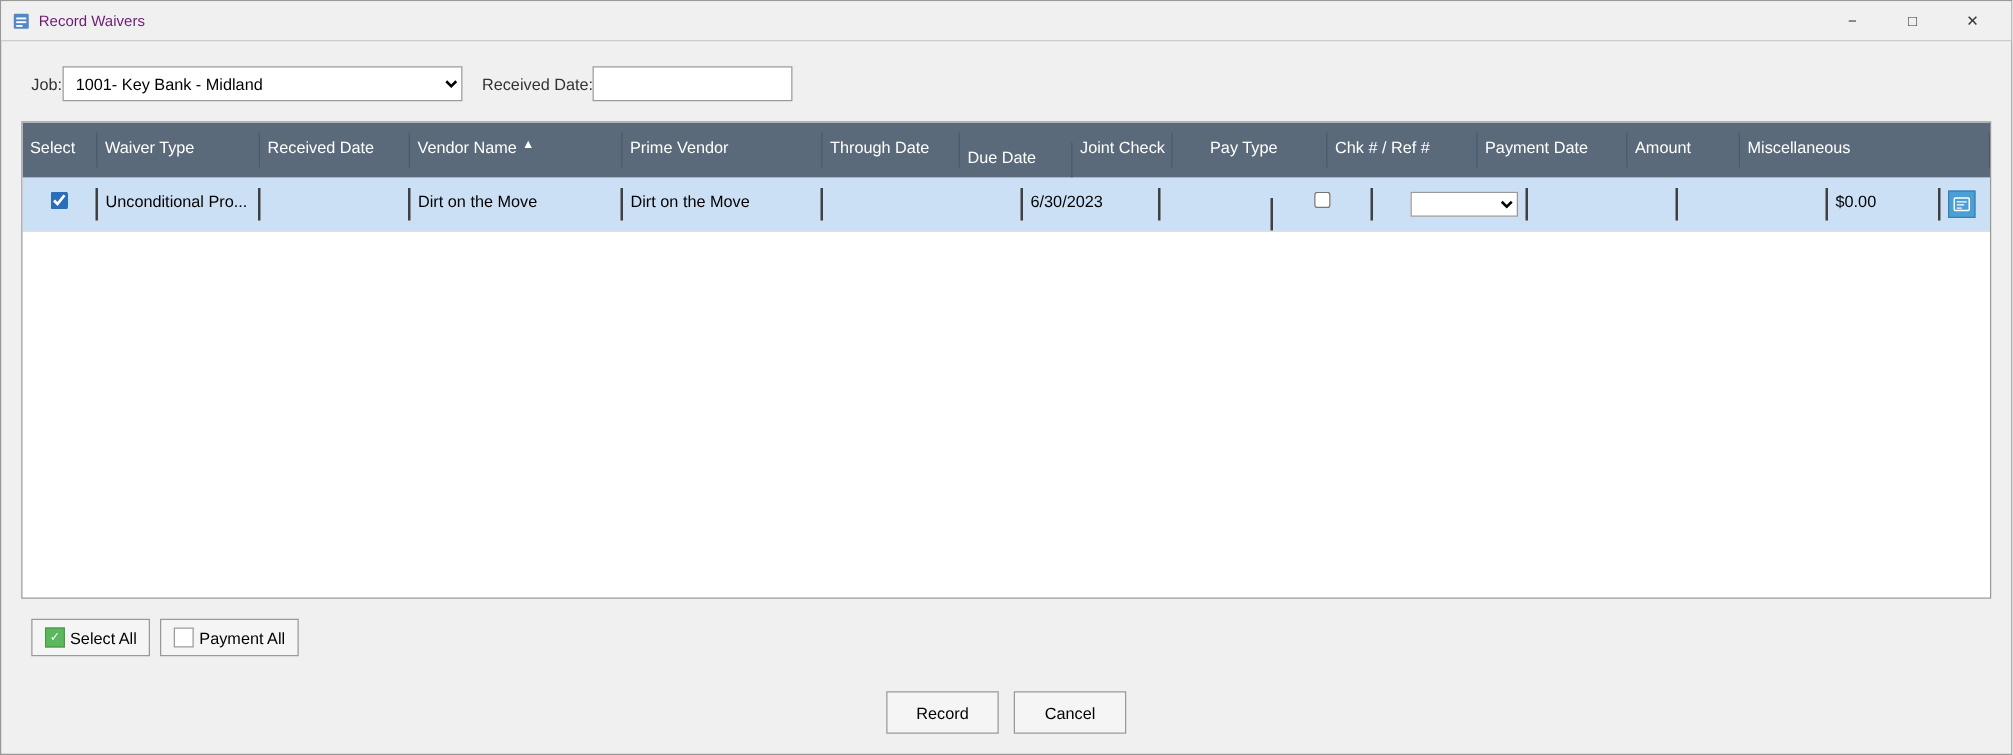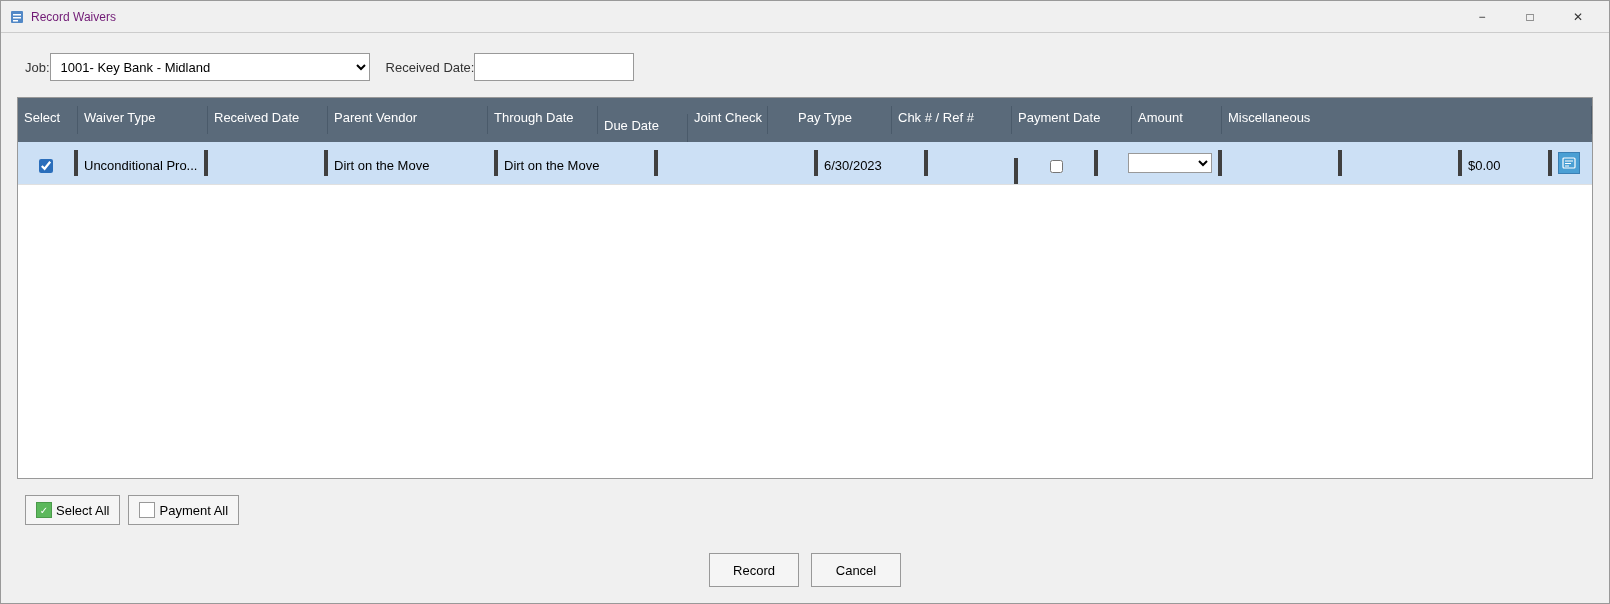--- a/index.html
+++ b/index.html
@@ -168,27 +168,27 @@
     .grid-row {
       display: flex;
       align-items: center;
       min-height: 26px;
       border-bottom: 1px solid #e0e0e0;
       background: #cce0f5;
     }
 
     .grid-cell {
       padding: 3px 6px;
-      border-right: 4px solid #404040;
+      border-right: 2px solid #404040;
       white-space: nowrap;
       overflow: hidden;
       text-overflow: ellipsis;
       font-size: 12px;
       display: flex;
-      align-items: flex-end;
+      align-items: flex-start;
       min-height: 26px;
     }
 
     .cell-checkbox {
       justify-content: center;
     }
 
     .checkbox-blue {
       width: 14px;
       height: 14px;
@@ -314,22 +314,26 @@
       <div class="grid-header">
         <div class="col-header col-select">
           <span>Select</span>
         </div>
         <div class="col-header col-waiver-type">
           <span>Waiver Type</span>
         </div>
         <div class="col-header col-received-date">
           <span>Received Date</span>
         </div>
-        <div class="col-header col-parent-vendor">
-          <span>Parent Vendor</span>
+        <div class="col-header col-vendor-name">
+          <span>Vendor Name</span>
+          <span class="sort-arrow">▲</span>
+        </div>
+        <div class="col-header col-prime-vendor">
+          <span>Prime Vendor</span>
         </div>
         <div class="col-header col-through-date">
           <span>Through Date</span>
         </div>
         <div class="col-header col-due-date">
           <span>Due Date</span>
         </div>
         <div class="col-header col-joint-check">
           <span>Joint Check</span>
         </div>

